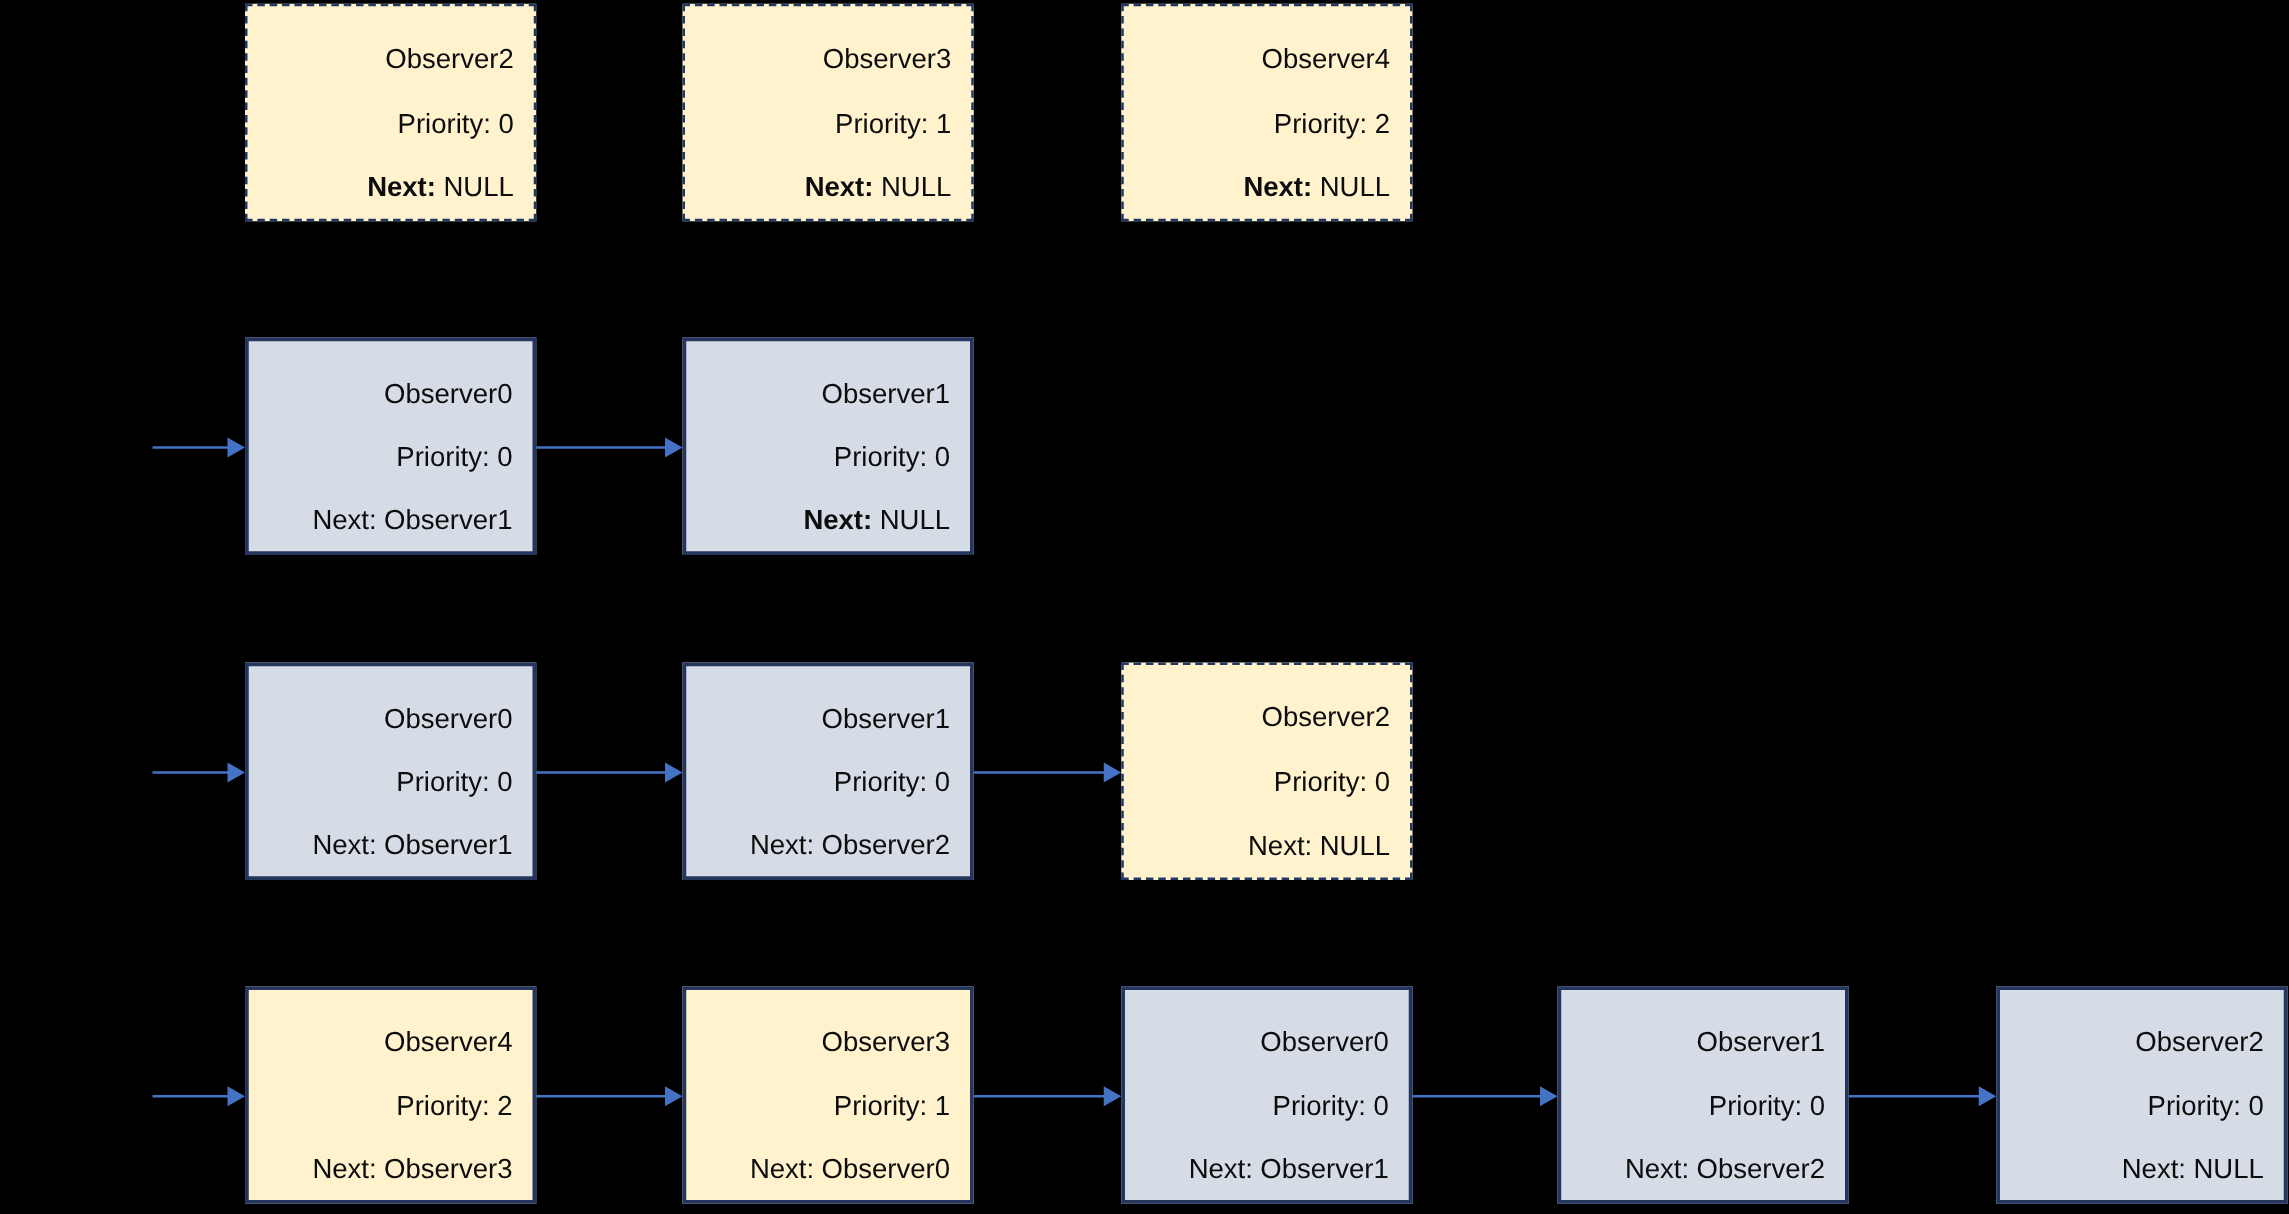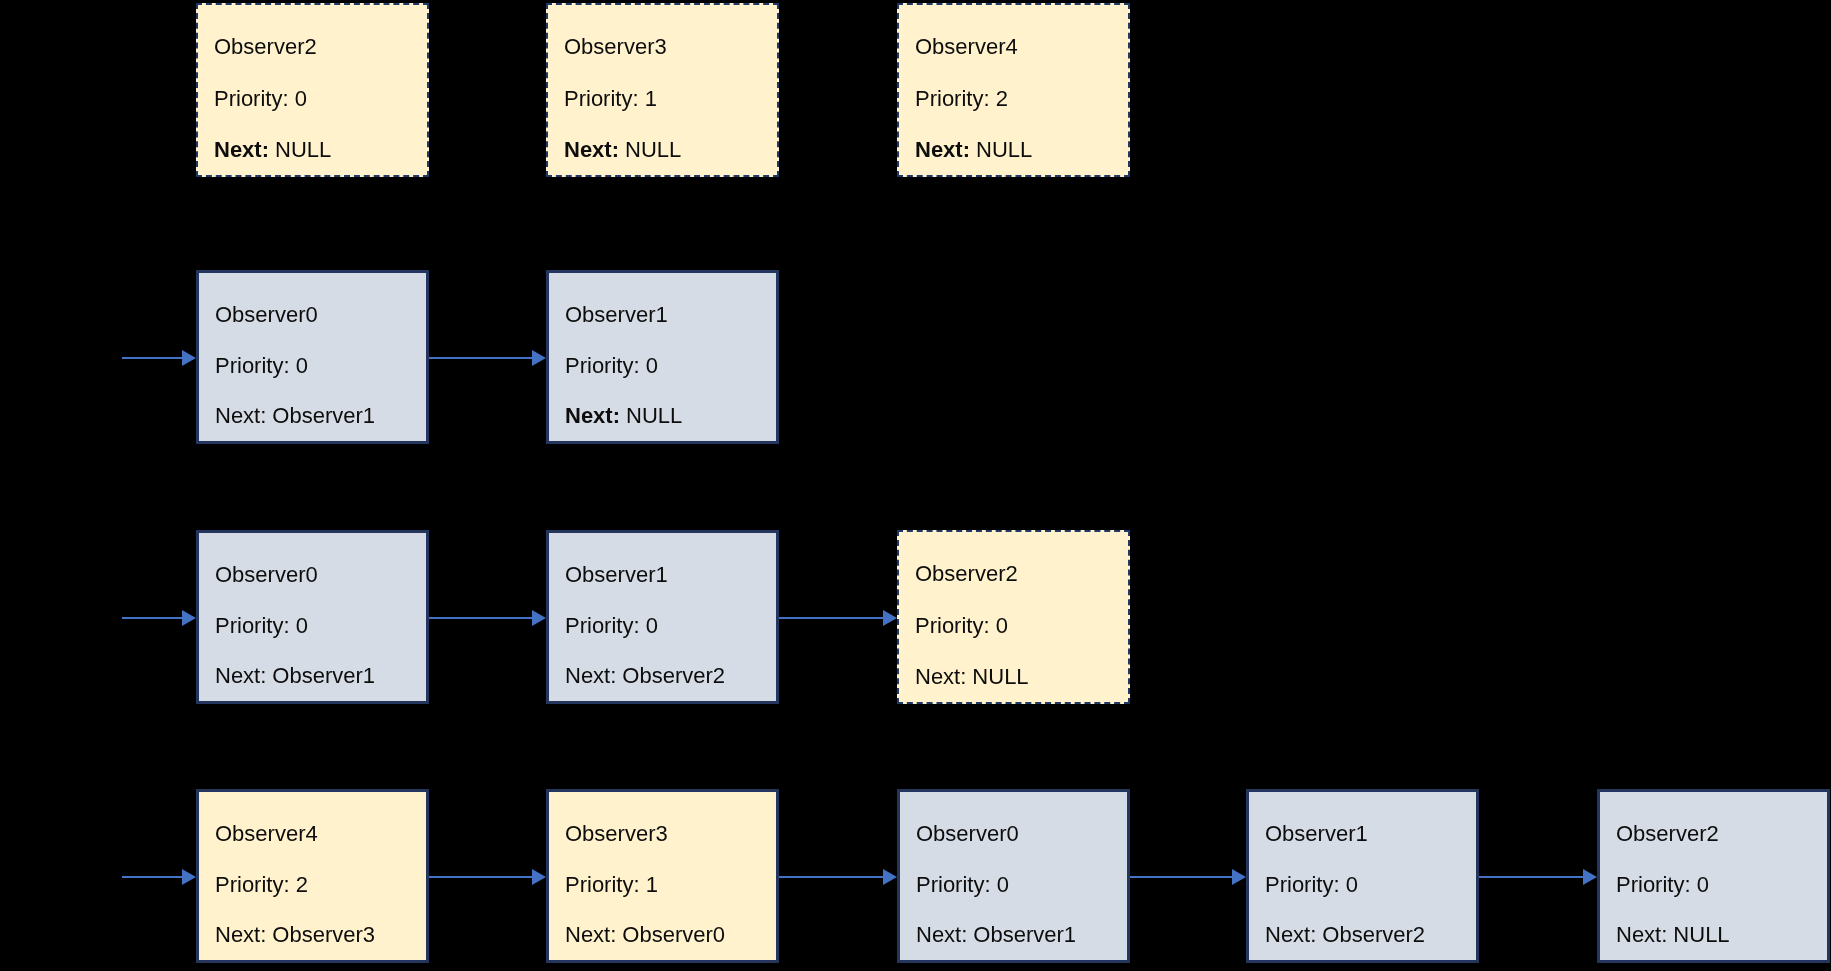--- a/index.html
+++ b/index.html
@@ -14,21 +14,21 @@
     position:absolute;
     width:233px;height:174px;
     box-sizing:border-box;
     padding:30px 16px 12px 16px;
     display:flex;flex-direction:column;justify-content:space-between;
     font-size:22px;color:#0d0d0d;line-height:1.12;
   }
   .box.blue{background:#D6DCE5;border:3px solid #24365E;}
   .box.yellow{background:#FFF2CC;border:3px solid #24365E;}
   .box.yellow-dashed{background:#FFF2CC;border:2px dashed #1F3864;}
-  .line{white-space:nowrap;}
+  .line{white-space:nowrap;text-align:right;}
   .bold{font-weight:bold;}
   .next-val{margin-left:6px;}
   .arrow{position:absolute;}
   .arrow .shaft{position:absolute;height:2px;background:#4472C4;top:-1px;left:0;}
   .arrow .head{
     position:absolute;width:0;height:0;top:-8px;
     border-top:8px solid transparent;
     border-bottom:8px solid transparent;
     border-left:14px solid #4472C4;
   }

